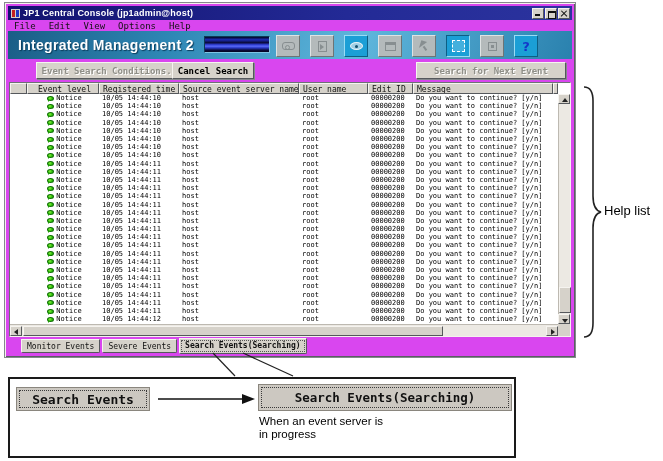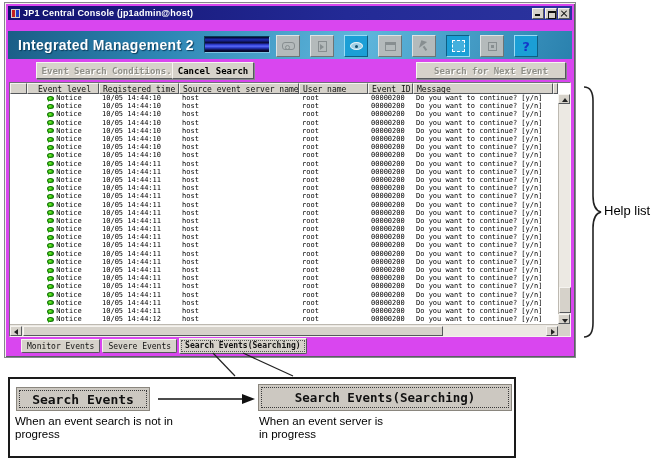--- a/index.html
+++ b/index.html
@@ -137,20 +137,27 @@
   <div class="titlebar">
     <span class="app-icon"></span>
     <span class="title-text">JP1 Central Console (jp1admin@host)</span>
     <span class="winbtns">
       <span class="wbtn min"><span></span></span>
       <span class="wbtn max"><span></span></span>
       <span class="wbtn close"><span></span></span>
     </span>
   </div>
 
+  <div class="menubar">
+      <span class="menu-item">File</span>
+      <span class="menu-item">Edit</span>
+      <span class="menu-item">View</span>
+      <span class="menu-item">Options</span>
+      <span class="menu-item">Help</span>
+    </div>
 
   <div class="banner">
     <span class="banner-title">Integrated Management 2</span>
     <span class="gauge"></span>
     <span class="toolbar">
         <span class="tbtn off">
           <span class="tag-icon"></span>
         </span>
         <span class="tbtn off">
           <span class="page-icon"></span>
@@ -182,21 +189,21 @@
     <span class="pbtn disabled" style="left:408px; width:150px;">Search for Next Event</span>
   </div>
 
   <div class="table-frame">
     <div class="thead">
       <span class="th c0"></span>
       <span class="th c1">Event level</span>
       <span class="th c2">Registered time</span>
       <span class="th c3">Source event server name</span>
       <span class="th c4">User name</span>
-      <span class="th c5">Event ID</span>
+      <span class="th c5">Edit ID</span>
       <span class="th c6">Message</span>
       <span class="th c7">Object</span>
     </div>
 
     <div class="rows">
         <div class="row">
           <span class="cell c0"></span>
           <span class="cell c1"><span class="notice-icon"></span>Notice</span>
           <span class="cell c2">10/05 14:44:10</span>
           <span class="cell c3">host</span>
@@ -516,21 +523,17 @@
   <line x1="243" y1="353" x2="293" y2="376" stroke="#222" stroke-width="1.2"></line>
 </svg>
 
 <div class="figbox">
   <span class="replica-tab replica-left">Search Events</span>
   <svg style="position:absolute; left:146px; top:8px;" width="100" height="24" viewBox="0 0 100 24">
     <line x1="2" y1="12" x2="86" y2="12" stroke="#111" stroke-width="1.4"></line>
     <polygon points="86,7 99,12 86,17" fill="#111"></polygon>
   </svg>
   <span class="replica-tab replica-right">Search Events(Searching)</span>
-  <span class="caption caption-left">
-    <span>When an event search is not in</span><br>
-    <span>progress</span>
-  </span>
   <span class="caption caption-right">
     <span>When an event server is</span><br>
     <span>in progress</span>
   </span>
 </div>
 
 </body></html>

